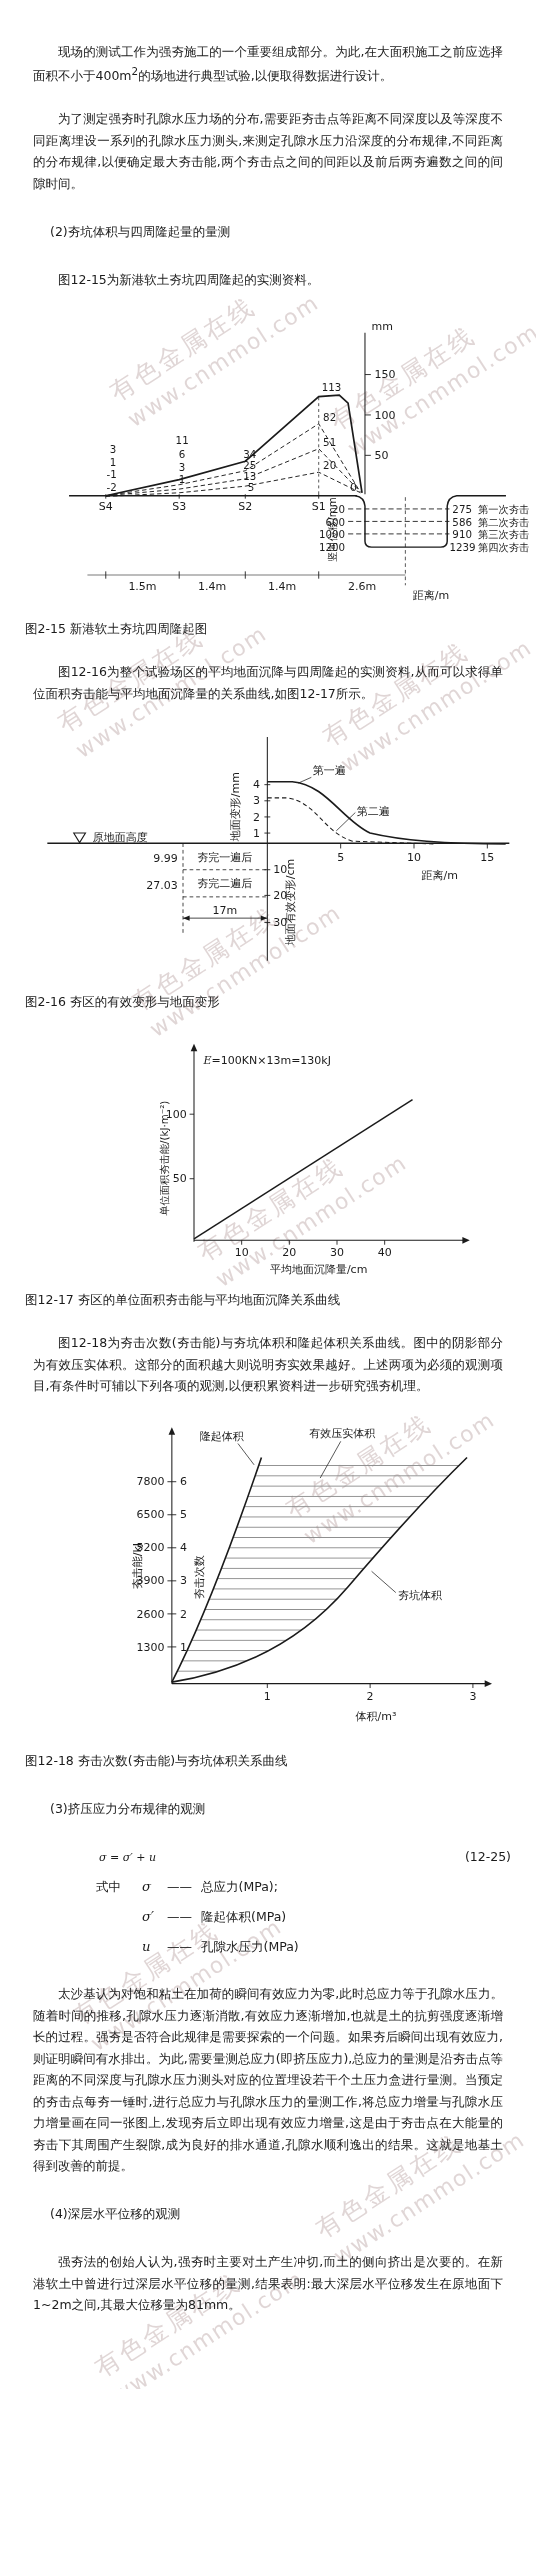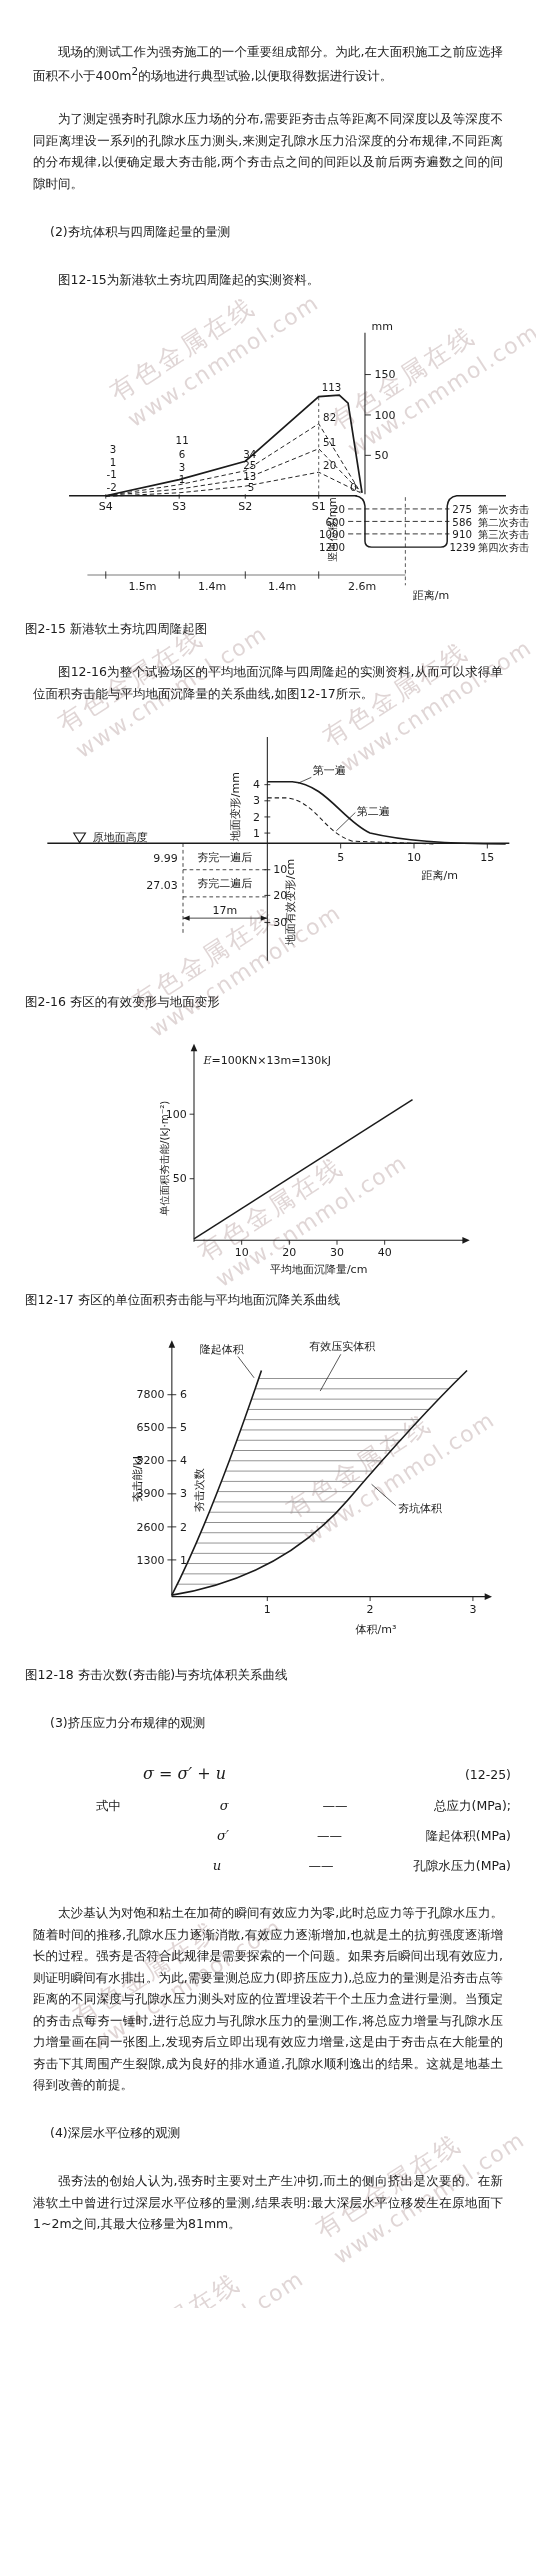--- a/index.html
+++ b/index.html
@@ -14,24 +14,24 @@
   .caption{text-align:left;margin:11.8px 0 22px;}
   svg text{font-family:"DejaVu Sans",sans-serif;fill:#1b1b1b;}
   .t15{font-size:15px;} .t14{font-size:14px;}
   .ital{font-style:italic;font-family:"DejaVu Serif",serif;}
   
   .wm{position:absolute;z-index:0;transform:rotate(-33deg);color:rgba(198,180,180,0.55);
       font-size:25px;letter-spacing:2.9px;white-space:nowrap;line-height:1.25;pointer-events:none;}
   .wm .url{font-size:22px;letter-spacing:1.5px;}
   
   .formula-line{display:flex;align-items:baseline;margin:25px 0 7.3px;}
-  .f-expr{margin-left:118px;font-size:16px;}
+  .f-expr{margin-left:74px;font-size:11px;}
   .f-num{margin-left:auto;}
   .where{margin:4.4px 0 25px 71px;}
-  .w-row{display:flex;align-items:baseline;margin:7.3px 0;justify-content:space-between;}
+  .w-row{display:flex;align-items:baseline;margin:7.3px 0;}
   .w-lead{width:46px;}
   .w-sym{width:25px;font-size:13.2px;}
   .w-dash{width:34px;}
 </style>
 </head>
 <body>
 
 <div class="page">
 
   <div class="wm" style="left:103px;top:316px"><span>有色金属在线</span><br><span class="url">www.cnmmol.com</span></div>
@@ -212,20 +212,21 @@
         <line x1="490" y1="280" x2="490" y2="286" stroke="#1b1b1b" stroke-width="1.2"></line>
         <text class="t15" x="295" y="302" text-anchor="middle">10</text>
         <text class="t15" x="360" y="302" text-anchor="middle">20</text>
         <text class="t15" x="425" y="302" text-anchor="middle">30</text>
         <text class="t15" x="490" y="302" text-anchor="middle">40</text>
         <text class="t15" x="400" y="324" text-anchor="middle">平均地面沉降量/cm</text>
       </svg>
     </div>
     <div class="caption">图12-17 夯区的单位面积夯击能与平均地面沉降关系曲线</div>
 
+    <p class="body">图12-18为夯击次数(夯击能)与夯坑体积和隆起体积关系曲线。图中的阴影部分为有效压实体积。这部分的面积越大则说明夯实效果越好。上述两项为必须的观测项目,有条件时可辅以下列各项的观测,以便积累资料进一步研究强夯机理。</p>
 
     <div class="fig">
       <svg width="514" height="320" viewBox="0 0 700 435" style="font-size:17px">
         <defs>
           <pattern id="hatch" width="10" height="14" patternUnits="userSpaceOnUse">
             <line x1="0" y1="7" x2="10" y2="7" stroke="#8d8d8d" stroke-width="1.3"></line>
           </pattern>
         </defs>
         <path d="M200,358 C245,270 287,155 322,52 L602,52 C565,88 500,158 440,228 C380,298 300,342 200,358 Z" fill="url(#hatch)" stroke="none"></path>
         <line x1="200" y1="18" x2="200" y2="360" stroke="#1b1b1b" stroke-width="1.4"></line>

